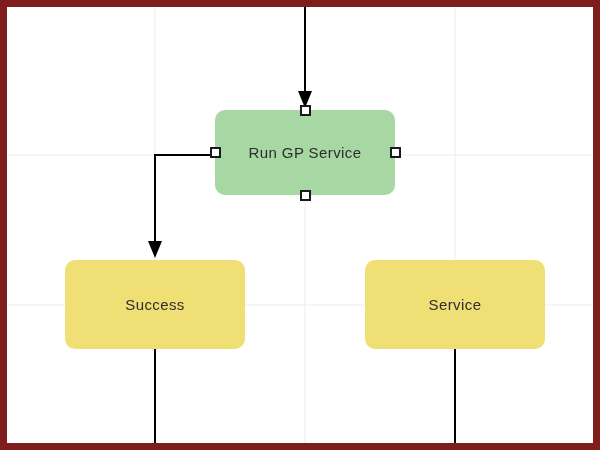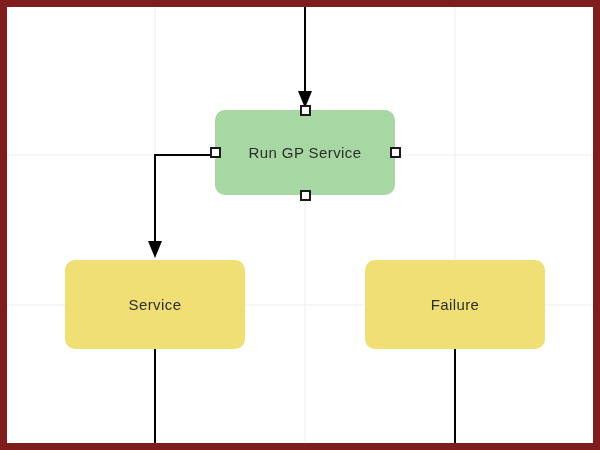--- a/index.html
+++ b/index.html
@@ -92,20 +92,20 @@
 
   <div class="node node-run-gp" style="background: rgb(167, 215, 162);">
     <span class="node-label">Run GP Service</span>
     <div class="handle handle-top"></div>
     <div class="handle handle-bottom"></div>
     <div class="handle handle-left"></div>
     <div class="handle handle-right"></div>
   </div>
 
   <div class="node node-success" style="background: rgb(239, 223, 116);">
-    <span class="node-label">Service</span>
+    <span class="node-label">Success</span>
   </div>
 
   <div class="node node-failure" style="background: rgb(239, 223, 116);">
-    <span class="node-label">Failure</span>
+    <span class="node-label">Service</span>
   </div>
 
 </div>
 
 </body></html>

